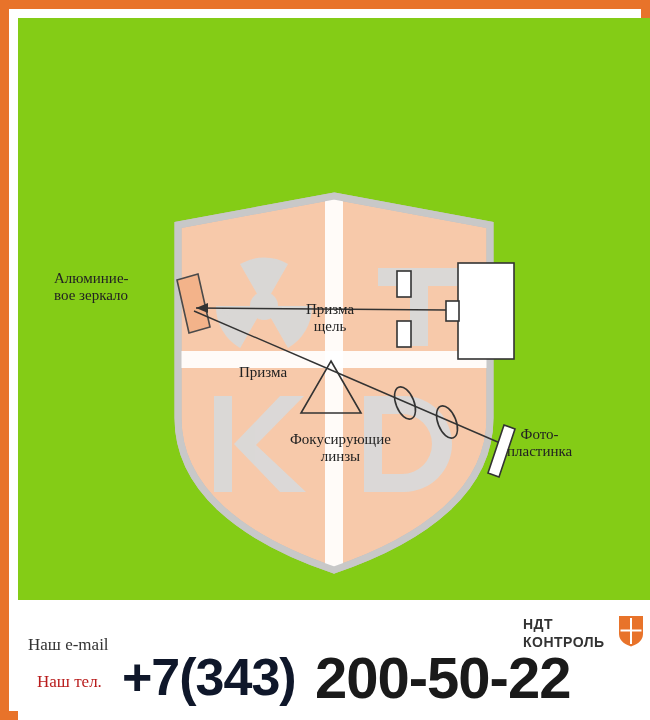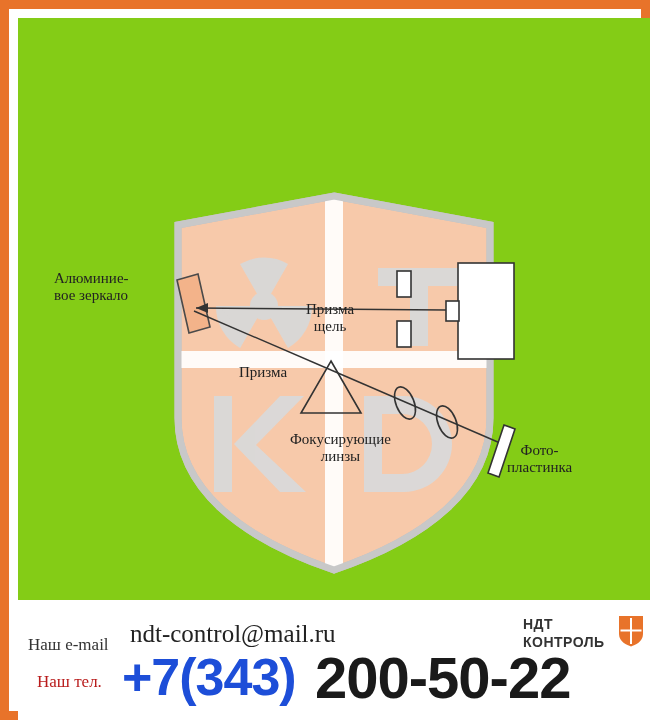--- a/index.html
+++ b/index.html
@@ -53,21 +53,21 @@
     color: #222222;
     line-height: 1.12;
     white-space: pre-line;
     text-align: center;
   }
   #label-mirror   { left: 36px;  top: 252px; text-align: left; }
   #label-slit     { left: 288px; top: 283px; }
   #label-source   { left: 504px; top: 278px; }
   #label-prism    { left: 221px; top: 346px; }
   #label-lenses   { left: 272px; top: 413px; }
-  #label-plate    { left: 489px; top: 424px; }
+  #label-plate    { left: 489px; top: 408px; }
 
   
   #footer {
     position: absolute;
     left: 9px;
     top: 591px;
     width: 632px;
     height: 120px;
     background: #ffffff;
   }
@@ -102,21 +102,21 @@
     font-size: 17px;
     color: #b91c1c;
   }
   #phone-code {
     position: absolute;
     left: 104px;
     top: 47px;
     font-family: "Liberation Sans", sans-serif;
     font-weight: bold;
     font-size: 52px;
-    color: #1d4ed8;
+    color: #0f172a;
     letter-spacing: -1px;
   }
   #phone-number {
     position: absolute;
     left: 297px;
     top: 44px;
     font-family: "Liberation Sans", sans-serif;
     font-weight: bold;
     font-size: 58px;
     color: #1a1a1a;
@@ -224,21 +224,20 @@
     <div class="diag-label" id="label-lenses">Фокусирующие
 линзы</div>
     <div class="diag-label" id="label-plate">Фото-
 пластинка</div>
   </div>
 
   <div id="footer">
 
     <div id="email-row">
       <span id="email-caption">Наш e-mail</span>
-      <span id="email-value">ndt-control@mail.ru</span>
     </div>
 
     <span id="phone-caption">Наш тел.</span>
     <span id="phone-code">+7(343)</span>
     <span id="phone-number">200-50-22</span>
 
     <div id="logo">
       <div id="logo-text">НДТ
 КОНТРОЛЬ</div>
       <svg id="logo-mark" viewBox="0 0 28 34">

